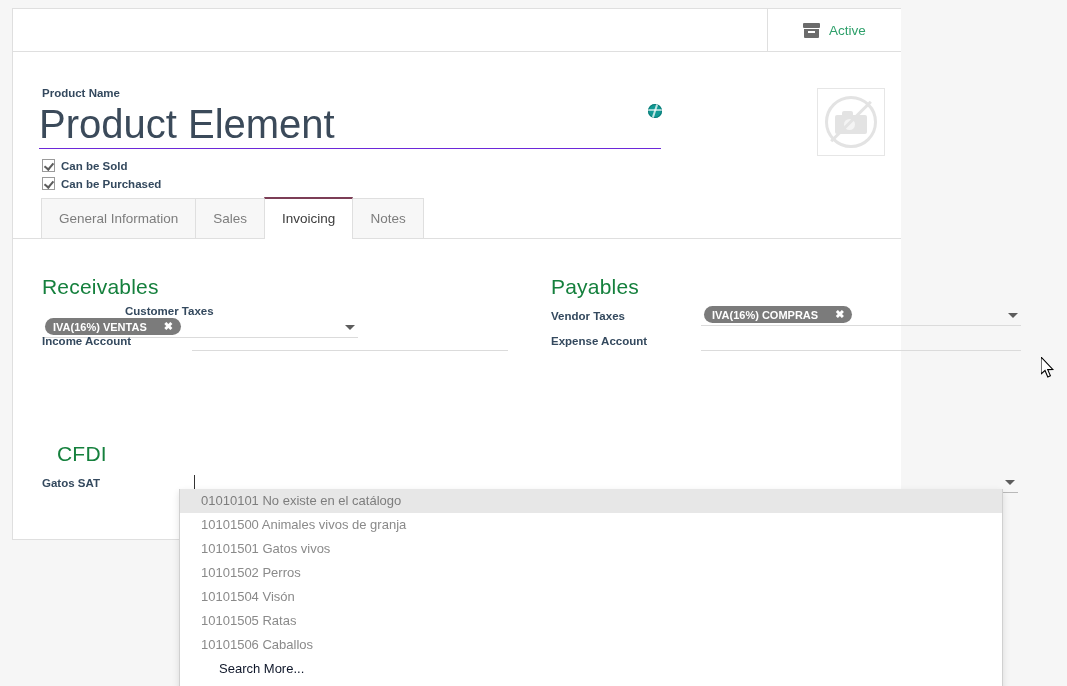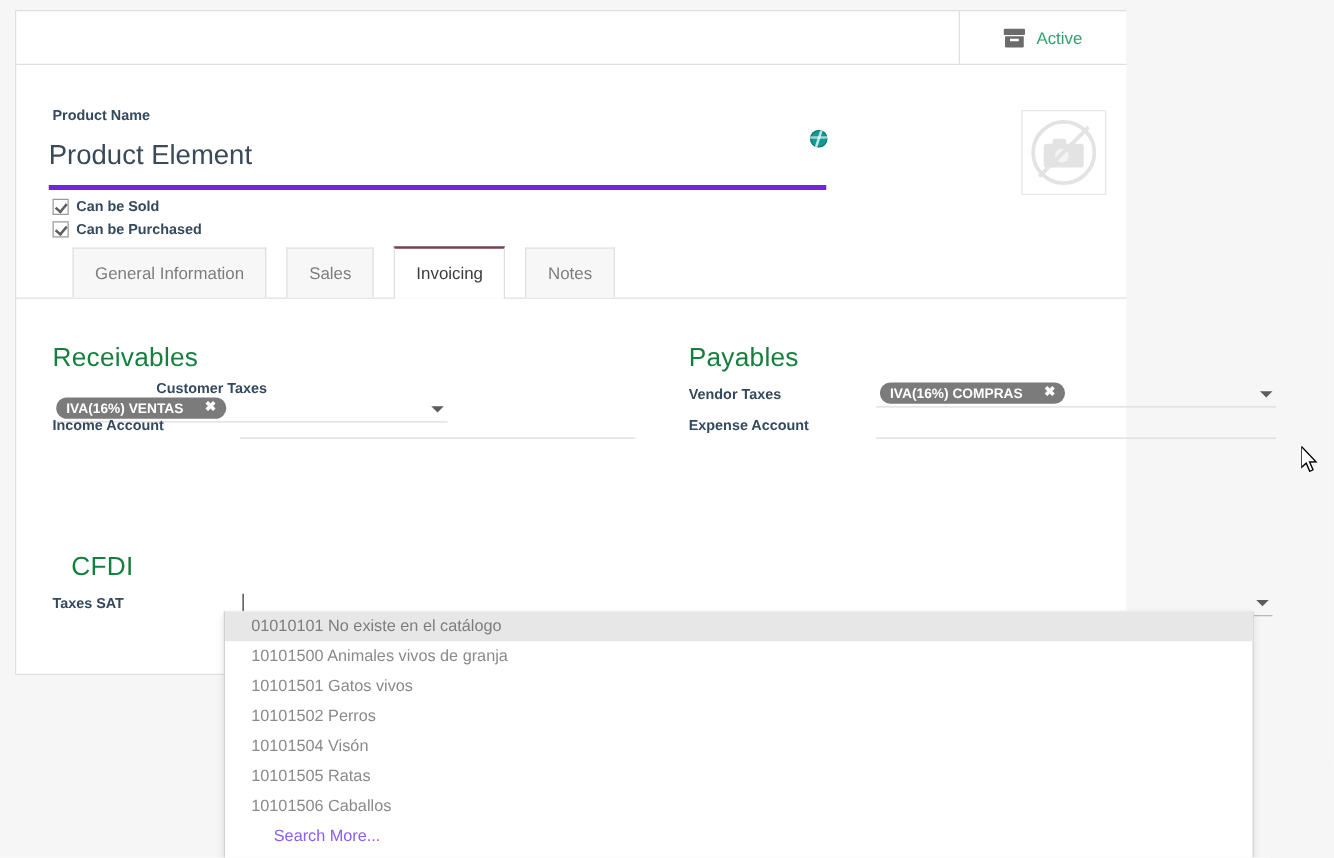--- a/index.html
+++ b/index.html
@@ -101,25 +101,25 @@
   .product-label {
     position: absolute;
     left: 29px;
     top: 35px;
   }
   .product-name {
     position: absolute;
     left: 26px;
     top: 51px;
     width: 622px;
-    font-size: 22px;
+    font-size: 40px;
     font-weight: 400;
     color: #3b4a5a;
     line-height: 42px;
-    border-bottom: 4px solid #6d28d9;
+    border-bottom: 1px solid #6d28d9;
     padding-bottom: 3px;
     white-space: nowrap;
   }
   .globe-icon {
     position: absolute;
     left: 635px;
     top: 52px;
     width: 14px;
     height: 14px;
     border-radius: 50%;
@@ -249,21 +249,20 @@
     line-height: 40px;
     padding: 0 17px;
     font-size: 13.5px;
     color: #7d7d7d;
     background: #f7f7f7;
     border: 1px solid #dfdfdf;
     border-bottom: none;
     margin-right: -1px;
     box-sizing: border-box;
     white-space: nowrap;
-    margin-left: 17px;
   }
   .tab.active {
     background: #ffffff;
     color: #3c3c3c;
     border-top: 2px solid #7c3e56;
     height: 42px;
     line-height: 40px;
     position: relative;
     z-index: 2;
     margin-bottom: -1px;
@@ -380,21 +379,21 @@
   }
   .dd-item.hl {
     background: #e7e7e7;
     color: #7d7d7d;
   }
   .dd-more {
     height: 24px;
     line-height: 24px;
     padding: 0 0 0 39px;
     font-size: 13px;
-    color: #8b5cf6;
+    color: #0f172a;
   }
 
   
   .cursor {
     position: absolute;
     left: 1041px;
     top: 357px;
     width: 14px;
     height: 21px;
     z-index: 100;
@@ -480,21 +479,21 @@
         <span class="caret"></span>
       </span>
     </div>
 
     <div class="frow pay-row2">
       <span class="lbl">Expense Account</span>
       <span class="ctrl"></span>
     </div>
 
     <div class="frow cfdi-row1">
-      <span class="lbl">Taxes SAT</span>
+      <span class="lbl">Gatos SAT</span>
       <span class="ctrl">
         <span class="caret-input"></span>
         <span class="caret"></span>
       </span>
     </div>
 
   </div>
 </div>
 
 <div class="dropdown">

